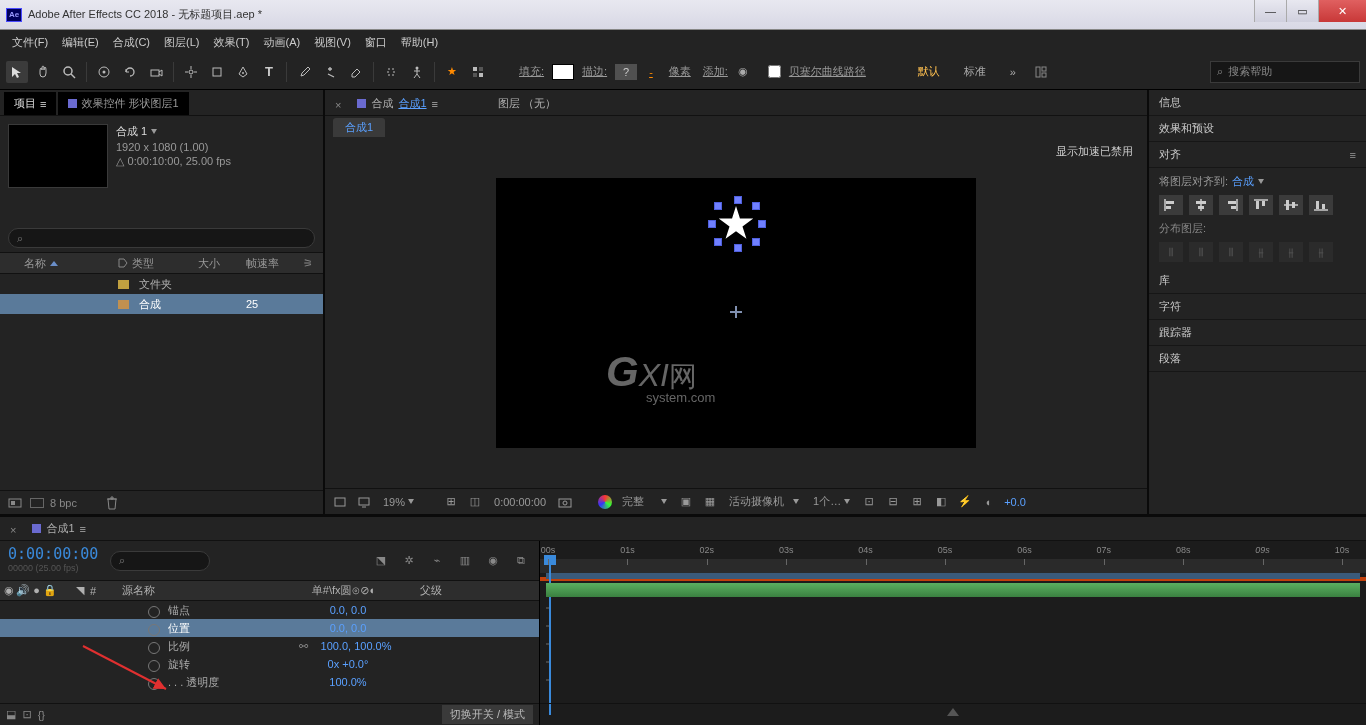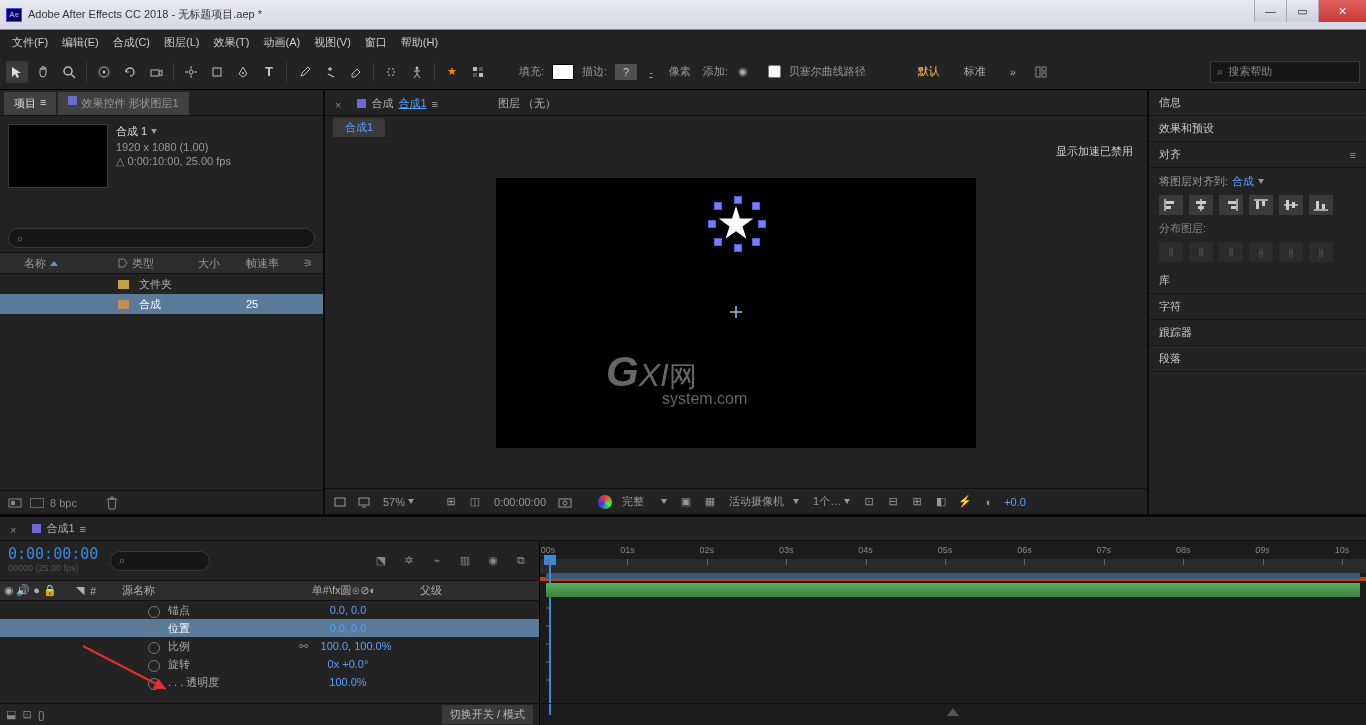--- a/index.html
+++ b/index.html
@@ -18,32 +18,32 @@
 .menubar span { padding: 3px 6px; color: #ccc; cursor:default; }
 
 
 .toolbar { height: 36px; background: #232323; border-bottom: 1px solid #000; display: flex; align-items: center; padding: 0 6px; gap: 4px; }
 .tool-ico { width: 22px; height: 22px; display:flex;align-items:center;justify-content:center; color:#aaa; border-radius:2px;}
 .tool-ico.active{ background:#3b3b3b;}
 .tool-sep{ width:1px; height:20px; background:#3a3a3a; margin:0 2px;}
 .fill-swatch{ width:22px;height:16px;background:#fff;border:1px solid #000;}
 .stroke-swatch{ width:22px;height:16px;background:#505050;position:relative;}
 .stroke-swatch::after{content:"?";position:absolute;inset:0;display:flex;align-items:center;justify-content:center;color:#ccc;}
-.tb-label{ color:#999; margin:0 4px;}
+.tb-label{ color:#999; margin:0 4px;text-decoration:underline;}
 .tb-link{ color:#ff8a00; text-decoration:underline; margin:0 8px;}
 .tb-sel{ color:#aaa; margin:0 10px;}
 .search-box{ margin-left:auto; background:#161616; border:1px solid #3a3a3a; height:22px; width:150px; padding:0 6px; color:#888; display:flex;align-items:center;gap:5px;}
 
 
 .main { display: flex; height: 424px; background: #161616; }
 
 
 .project { width: 325px; background: #232323; display:flex; flex-direction:column; border-right: 2px solid #0a0a0a; }
 .panel-tabs{ height:26px; display:flex; align-items:flex-end; border-bottom:1px solid #111; padding-left:4px; gap:2px;}
-.panel-tab{ padding:4px 10px; background:#404040; color:#999; display:flex;align-items:flex-start;gap:4px;}
+.panel-tab{ padding:4px 10px; background:#000000; color:#999; display:flex;align-items:center;gap:4px;}
 .panel-tab.active{ color:#e0e0e0; }
 .iris-sq{width:9px;height:9px;background:#6a6ad0;}
 .proj-info{ display:flex; padding:8px; gap:8px; height:80px;}
 .proj-thumb{ width:100px; height:64px; background:#000; border:1px solid #3a3a3a;}
 .proj-meta{ display:flex; flex-direction:column; gap:2px; color:#999;}
 .proj-name{ display:flex;align-items:center;gap:4px; color:#ddd;}
 .arr-dn{width:0;height:0;border-left:3px solid transparent;border-right:3px solid transparent;border-top:5px solid #999;}
 .proj-search{ margin:4px 8px; background:#161616; border:1px solid #3a3a3a; height:20px; border-radius:10px; display:flex;align-items:center;padding:0 8px;color:#777;}
 .proj-cols{ height:22px; background:#2d2d2d; display:flex; align-items:center; border-top:1px solid #111; border-bottom:1px solid #111; font-size:10px; color:#999;}
 .pc1{width:118px;padding-left:24px;display:flex;align-items:center;gap:4px;} .pc2{width:80px;display:flex;align-items:center;gap:4px;} .pc3{width:48px;} .pc4{flex:1;}
@@ -72,21 +72,21 @@
 .canvas{ width:480px; height:270px; background:#000; position:relative;}
 .star{ position:absolute; left:222px; top:28px; width:36px; height:36px; background:#fff; clip-path: polygon(50% 0%, 61% 35%, 98% 35%, 68% 57%, 79% 91%, 50% 70%, 21% 91%, 32% 57%, 2% 35%, 39% 35%);}
 .hand{ position:absolute; width:8px;height:8px;background:#7080ff;border:1px solid #5060dd;}
 .anchor{position:absolute;left:234px;top:128px;width:12px;height:12px;}
 .anchor::before{content:"";position:absolute;left:5px;top:0;width:2px;height:12px;background:#8090b0;}
 .anchor::after{content:"";position:absolute;left:0;top:5px;width:12px;height:2px;background:#8090b0;}
 .wm{ position:absolute; left:110px; top:170px; color:#666; font-family:Georgia,serif;}
 .wm .g{font-size:42px;font-weight:bold;font-style:italic;}
 .wm .xi{font-size:32px;font-style:italic;}
 .wm .cn{font-size:28px;}
-.wm .sys{font-size:16px;display:block;margin-left:56px;margin-top:-6px;}
+.wm .sys{font-size:13px;display:block;margin-left:40px;margin-top:-6px;}
 .viewer-foot{ height:26px; border-top:1px solid #111; display:flex; align-items:center; padding:0 6px; gap:6px; color:#999;}
 .vf-ico{width:18px;height:18px;display:flex;align-items:center;justify-content:center;}
 .vf-sel{display:flex;align-items:center;gap:3px;padding:0 4px;}
 .vf-rgb{width:14px;height:14px;border-radius:50%;background:conic-gradient(#f33,#3f3,#33f,#f33);}
 
 
 .rpanels{ width:217px; background:#232323; display:flex;flex-direction:column;}
 .rhead{ height:26px; display:flex;align-items:center;justify-content:space-between; padding:0 10px; border-bottom:1px solid #161616; color:#ccc;}
 .rhead .ham{color:#999;}
 .align-body{ padding:6px 10px; display:flex; flex-direction:column; gap:6px;}
@@ -415,21 +415,21 @@
             <rect x="2" y="3" width="10" height="8" fill="none" stroke="#999"></rect>
           </svg>
         </div>
       <div class="vf-ico">
           <svg width="14" height="14">
             <rect x="2" y="3" width="10" height="7" fill="none" stroke="#999"></rect>
             <line x1="5" y1="12" x2="9" y2="12" stroke="#999"></line>
           </svg>
         </div>
       <div class="vf-sel">
-          <span>57%</span>
+          <span>19%</span>
           <span class="arr-dn"></span>
         </div>
       <div style="width:12px;"></div>
       <div class="vf-ico">⊞</div>
       <div class="vf-ico">◫</div>
       <div class="vf-sel">0:00:00:00</div>
       <div class="vf-ico">
           <svg width="14" height="12">
             <rect x="1" y="3" width="12" height="8" fill="none" stroke="#999"></rect>
             <circle cx="7" cy="7" r="2" fill="none" stroke="#999"></circle>

